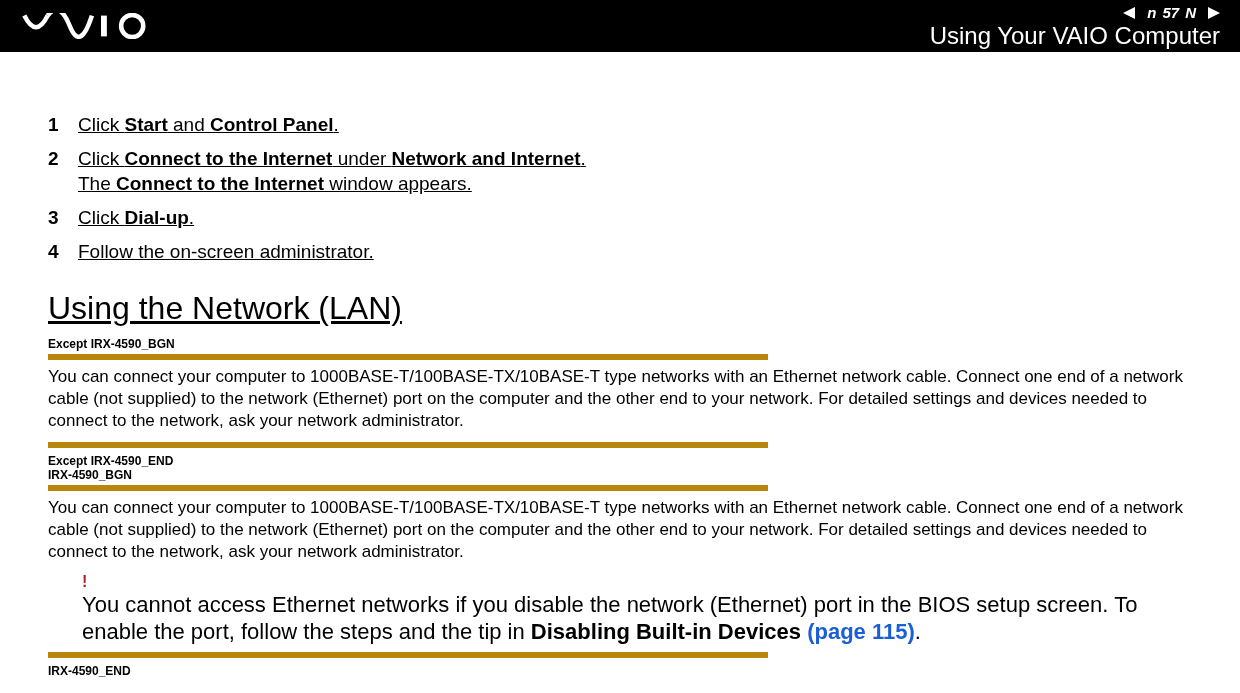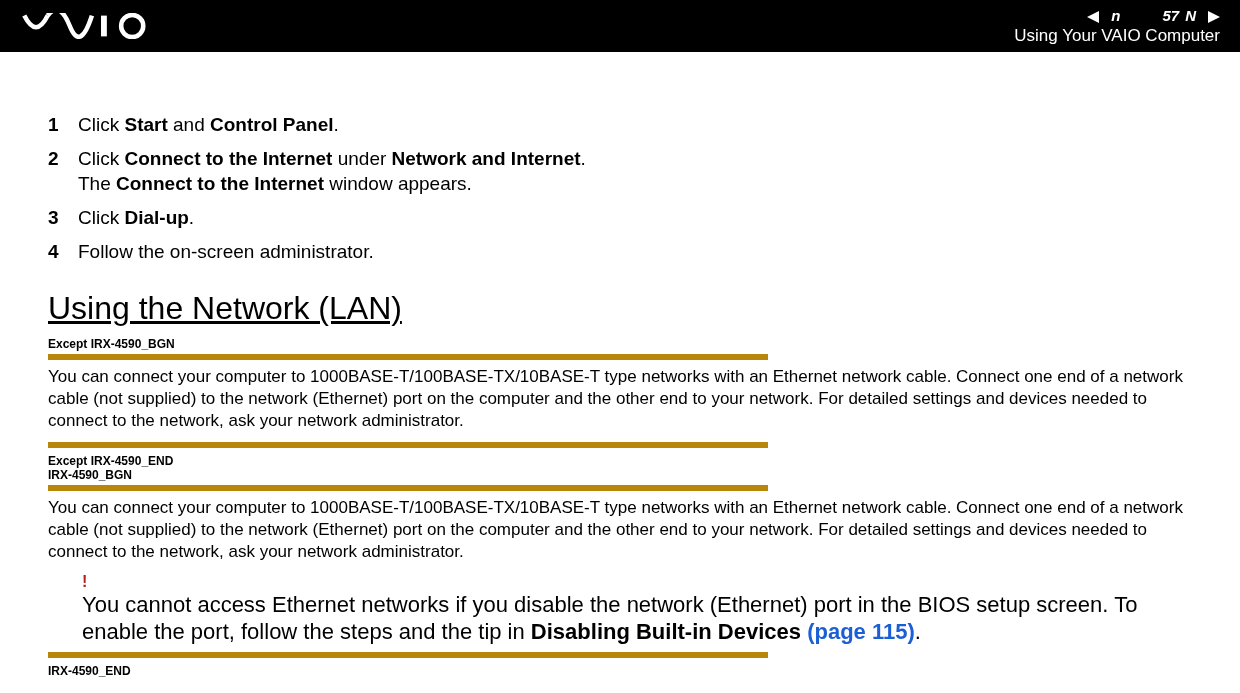--- a/index.html
+++ b/index.html
@@ -34,44 +34,44 @@
     align-items: center;
     justify-content: flex-end;
     gap: 6px;
     font-size: 15px;
     font-style: italic;
     font-weight: bold;
     margin-bottom: 2px;
   }
   .arrow-left, .arrow-right { cursor: pointer; }
   .header-subtitle {
-    font-size: 17px;
+    font-size: 24px;
   }
   .n-letter { font-style: italic; font-weight: bold; font-size: 15px; }
-  .page-num { font-weight: bold; margin-left: 36px; }
+  .page-num { font-weight: bold; }
   .content {
     padding: 60px 48px 0 48px;
   }
   .step-list {
     list-style: none;
     margin-bottom: 26px;
   }
   .step-list li {
     display: flex;
     align-items: flex-start;
     font-size: 19px;
     line-height: 1.35;
     margin-bottom: 8px;
   }
   .step-num {
     font-weight: bold;
     min-width: 30px;
     display: inline-block;
   }
-  .step-body { flex: 1; }
+  .step-body { flex: 1; text-decoration: underline; }
   h2.section-heading {
     font-size: 32px;
     font-weight: normal;
     margin: 18px 0 10px 0;
     text-decoration: underline;
   }
   .tag-label {
     font-size: 12px;
     font-weight: bold;
     margin: 6px 0 0 0;

